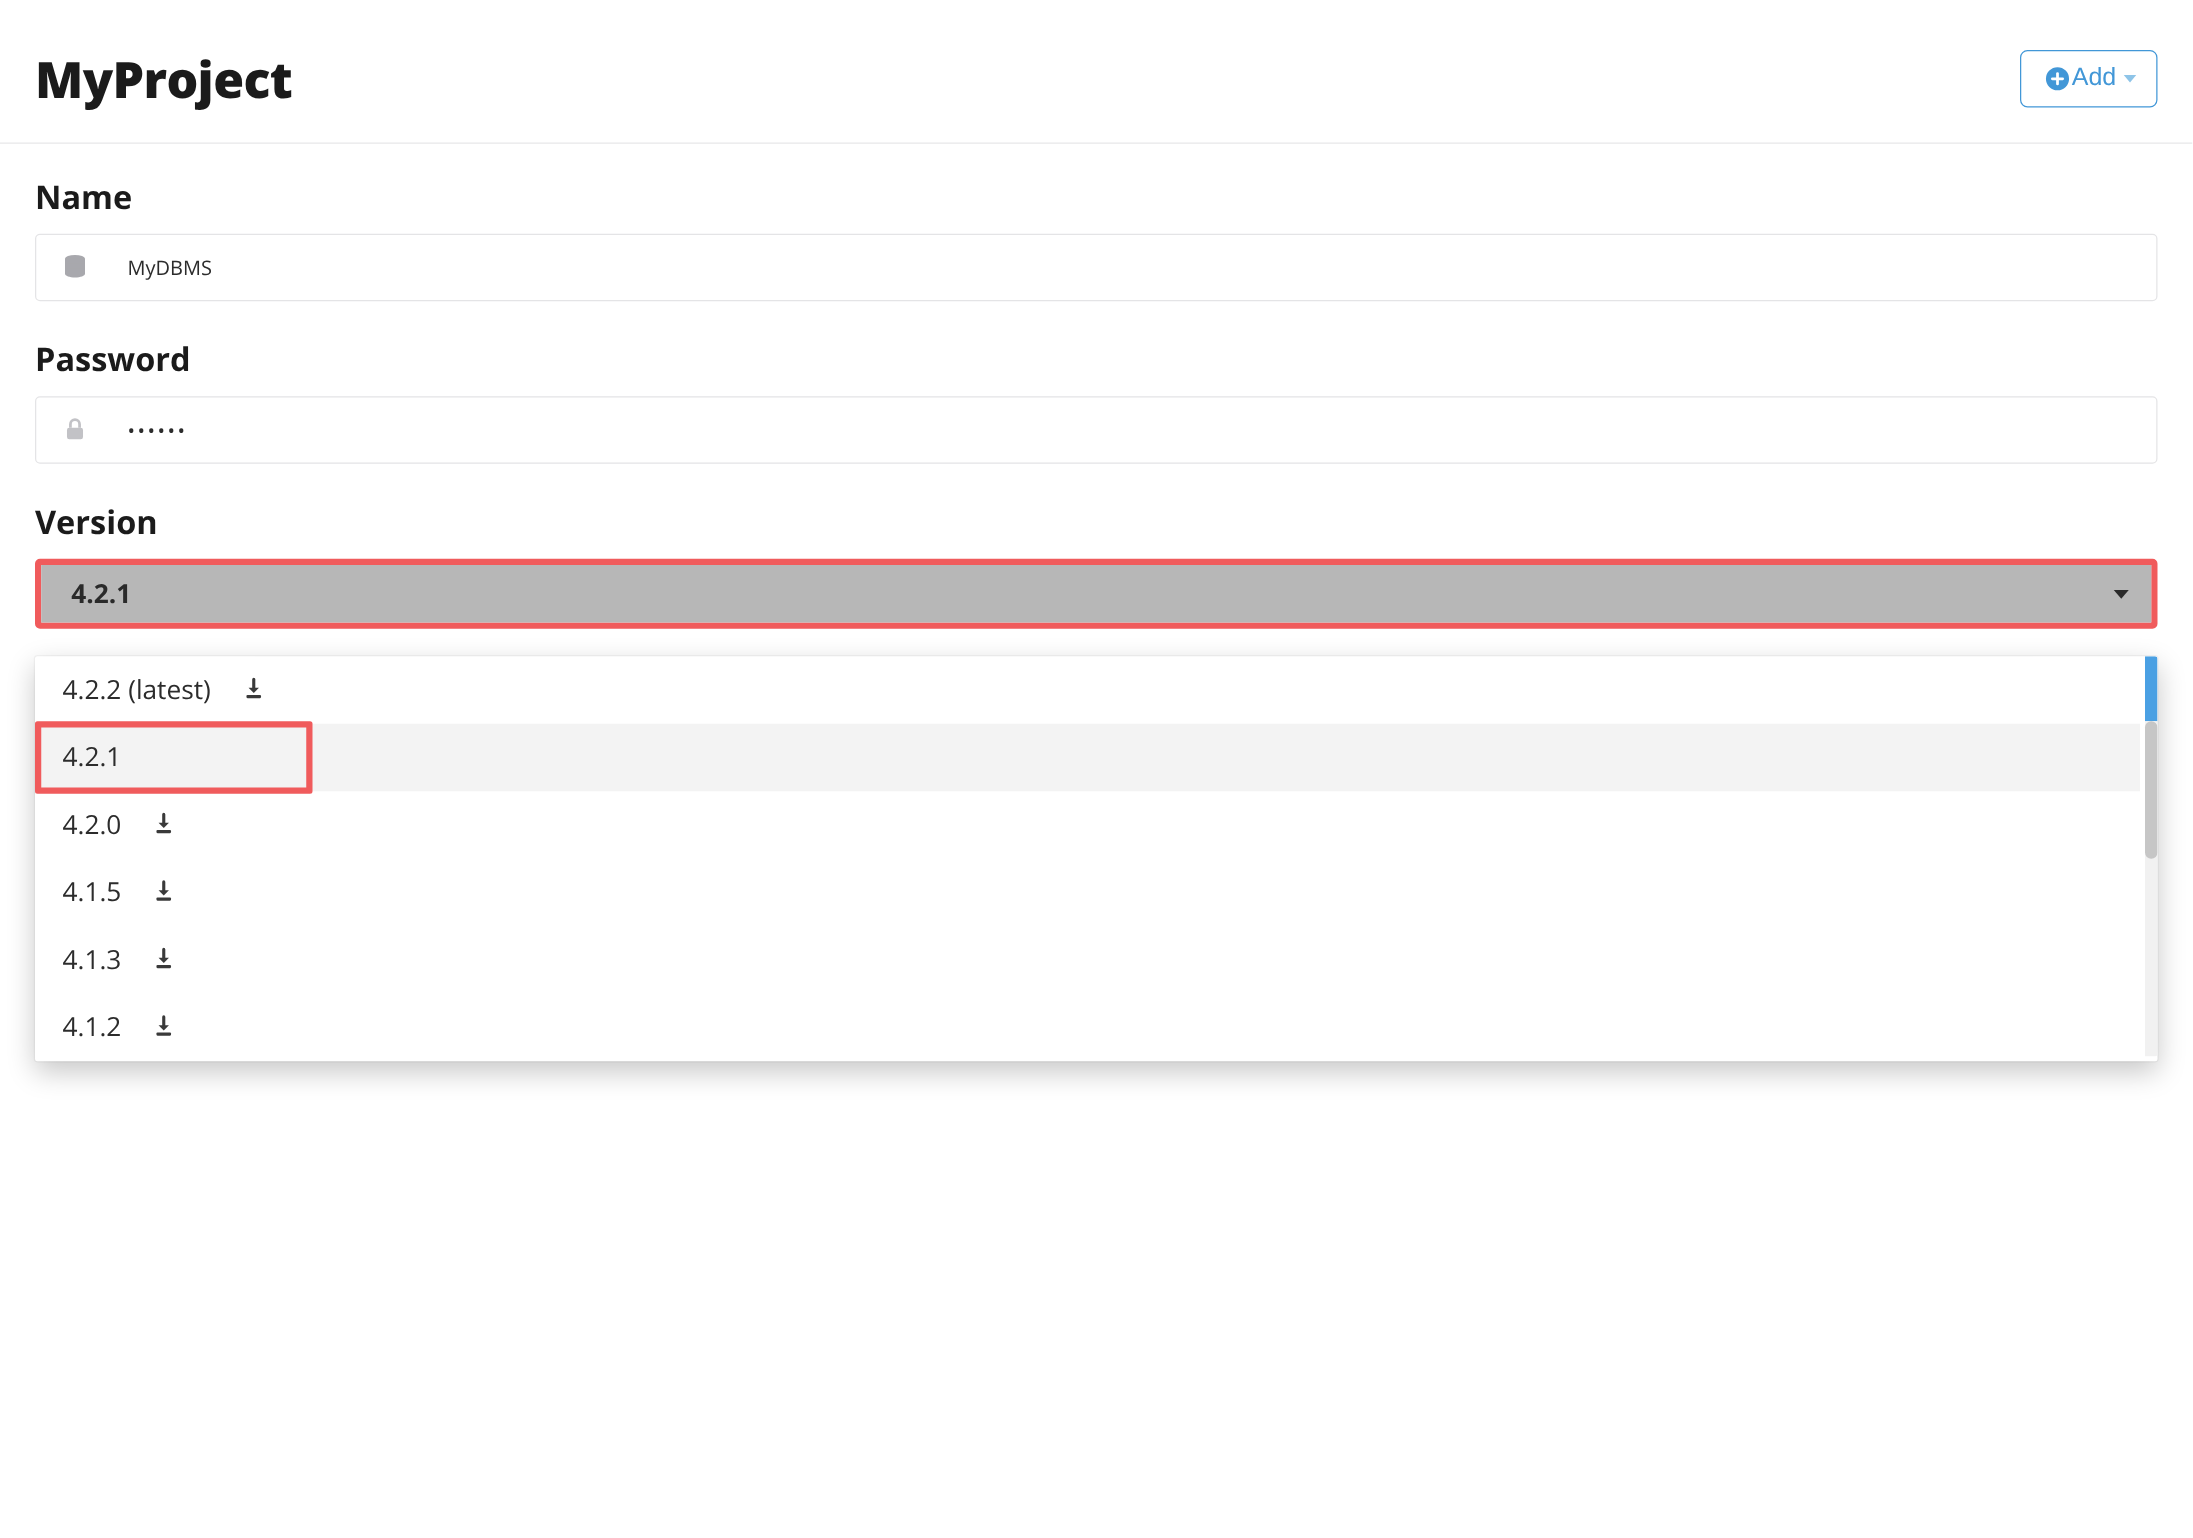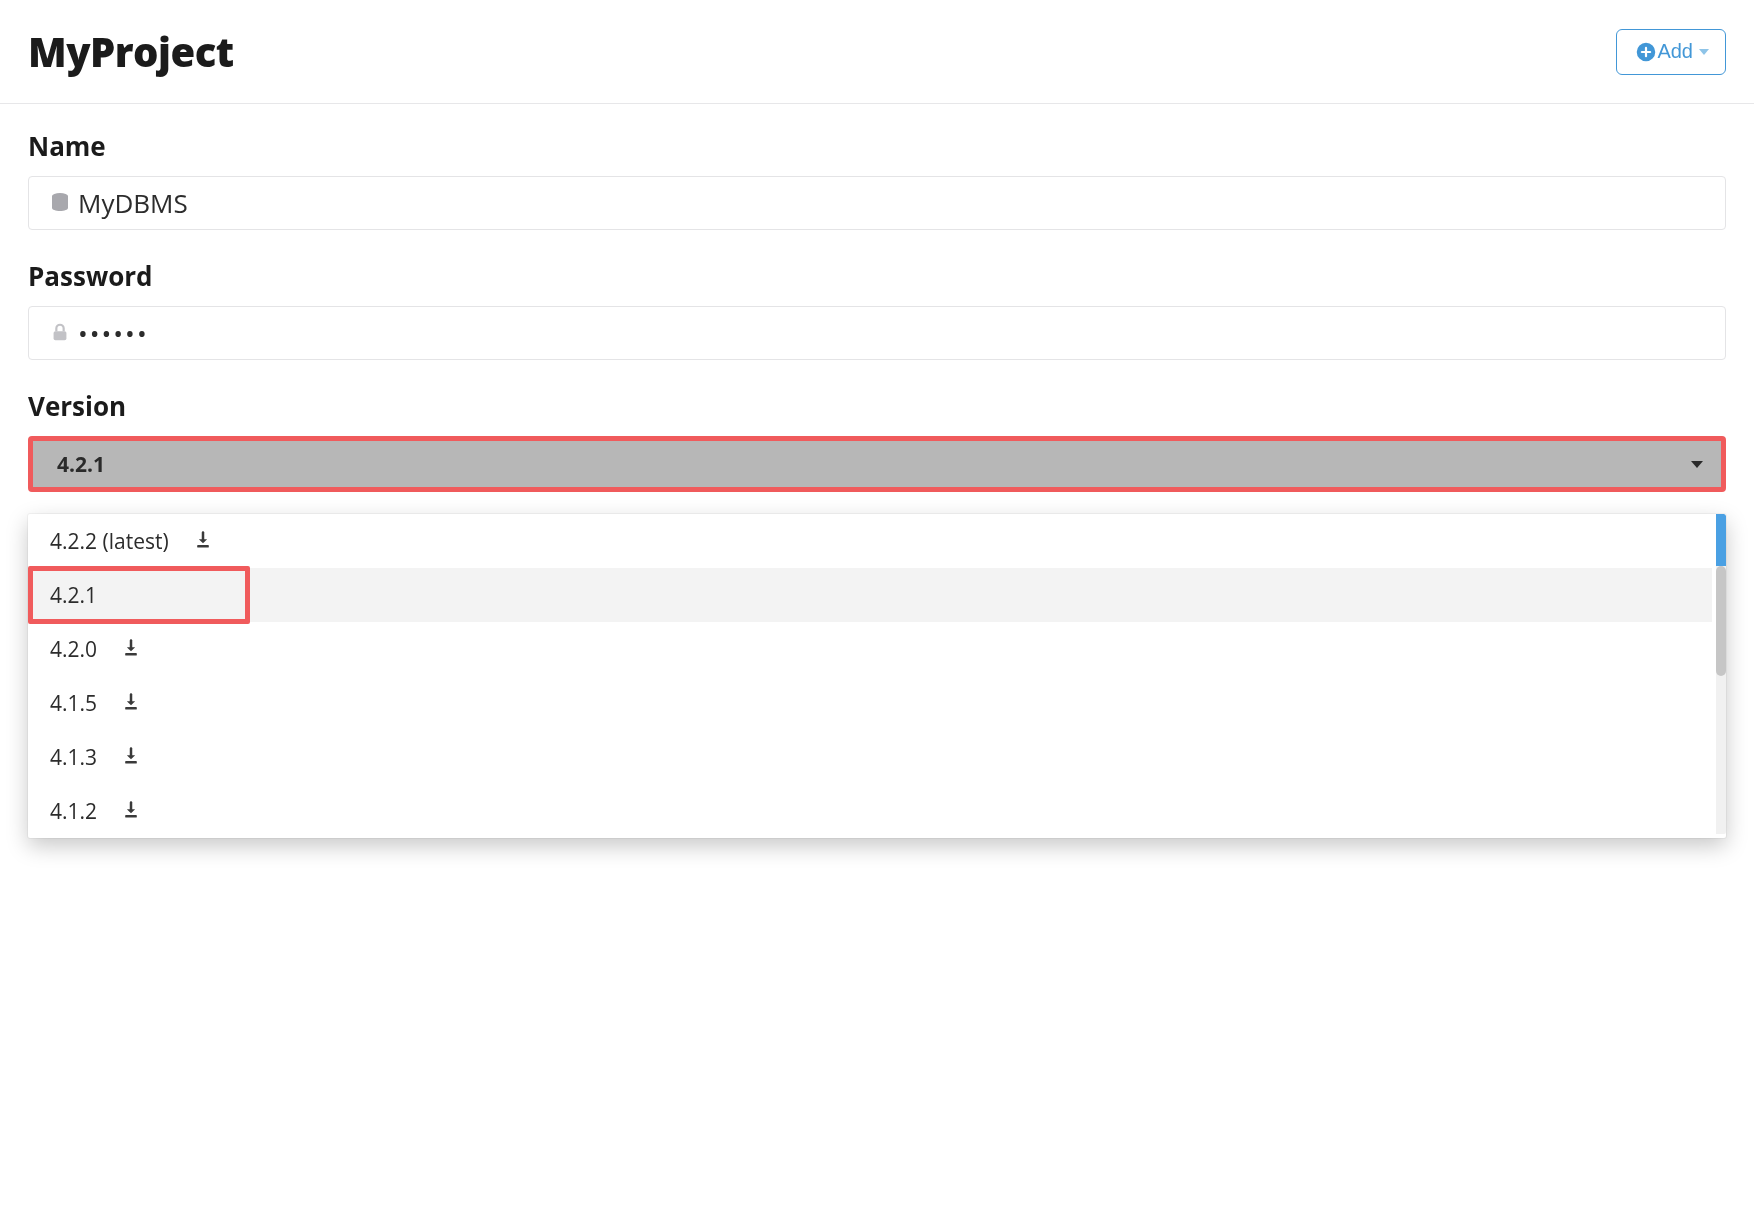--- a/index.html
+++ b/index.html
@@ -5,21 +5,21 @@
   * { box-sizing: border-box; }
   html, body {
     margin: 0;
     padding: 0;
     font-family: -apple-system, BlinkMacSystemFont, "Segoe UI", "Open Sans", Helvetica, Arial, sans-serif;
     background: #fff;
     color: #202020;
     width: 1754px;
   }
   .page {
-    padding: 0 0 40px 0;
+    padding: 11px 0 40px 0;
   }
   .header {
     display: flex;
     align-items: center;
     justify-content: space-between;
     padding: 24px 28px 24px 28px;
     border-bottom: 1px solid #e7e7e9;
   }
   .title {
     font-size: 40px;
@@ -70,22 +70,22 @@
     width: 26px; height: 26px;
     color: #a8a8ad;
     fill: #a8a8ad;
     display: flex; align-items: center; justify-content: center;
   }
   .row-input input {
     flex: 1;
     border: none;
     outline: none;
     height: 100%;
-    font-size: 26px;
-    margin-left: 3px;
+    font-size: 16px;
+    margin-left: 27px;
     background: transparent;
     color: #2c2c2c;
     font-family: inherit;
   }
   .row-input input[type="password"] { letter-spacing: 2px; }
 
   
   .version-highlight {
     border: 5px solid #f05b5c;
     border-radius: 4px;

